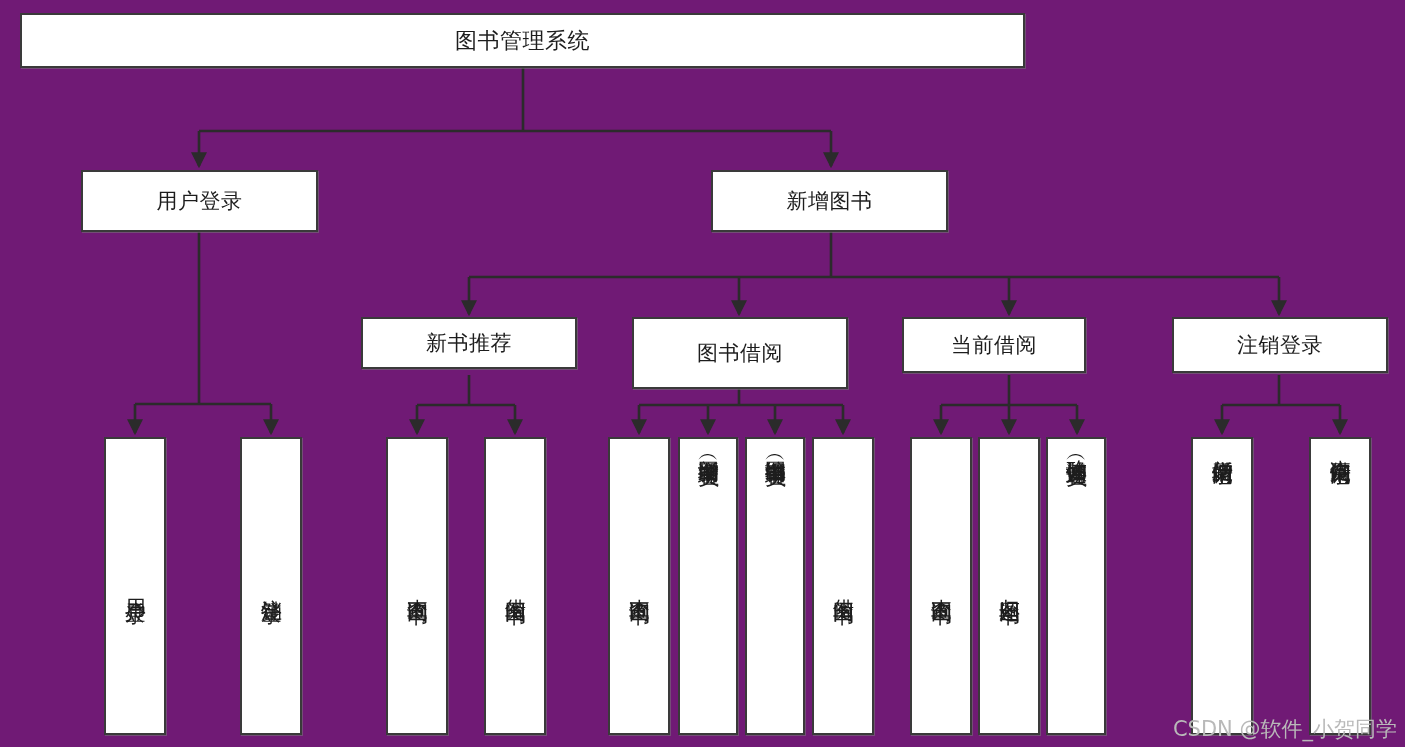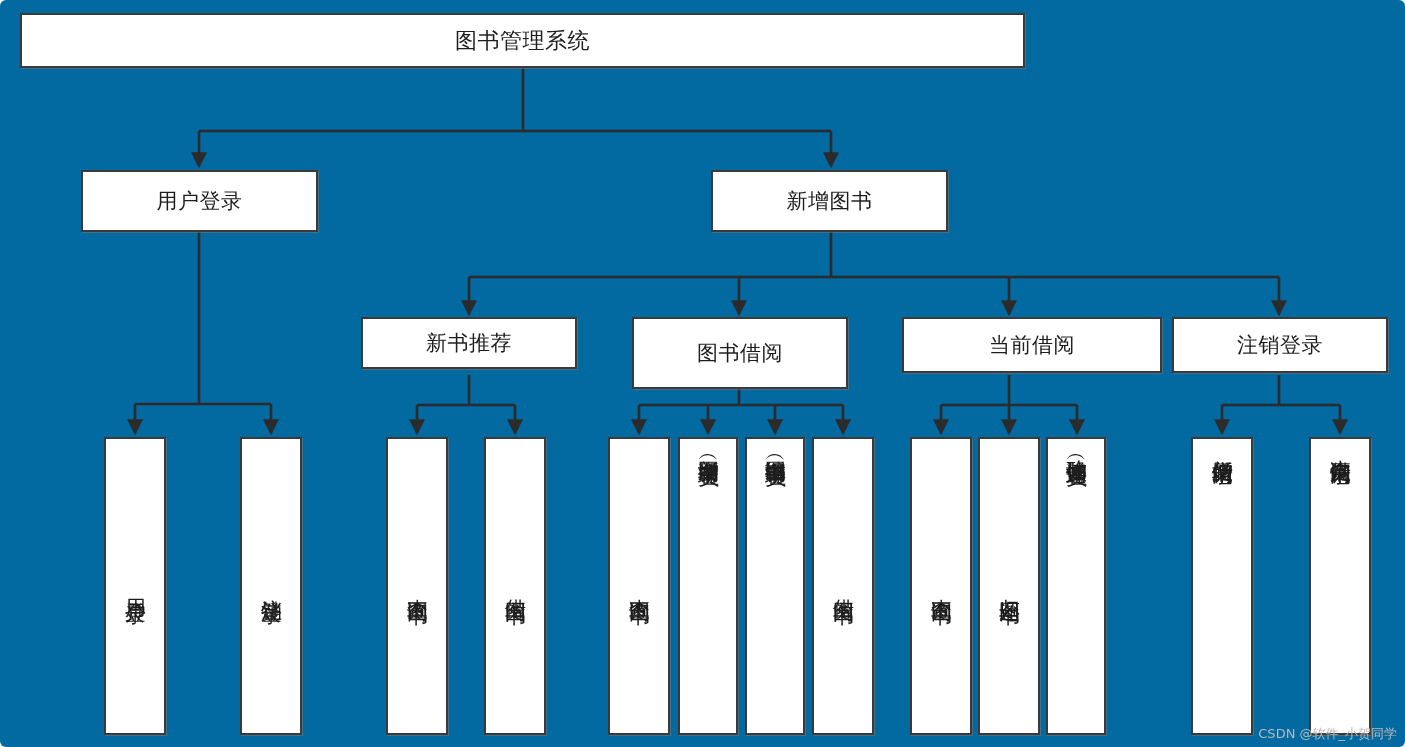--- a/index.html
+++ b/index.html
@@ -8,23 +8,22 @@
     padding: 0;
     background: #ffffff;
   }
   body {
     font-family: "DejaVu Sans", "Liberation Sans", sans-serif;
   }
   #diagram-root {
     position: relative;
     width: 1405px;
     height: 747px;
-    background: #0369a1;
+    background: #701a75;
     overflow: hidden;
-    border-radius: 6px;
   }
   #edges-layer {
     position: absolute;
     left: 0;
     top: 0;
     width: 1405px;
     height: 747px;
     pointer-events: none;
   }
   .node {
@@ -72,21 +71,21 @@
   .node.vert.long {
     align-items: flex-start;
   }
   .node.vert.long .node-label {
     letter-spacing: 1px;
   }
   #watermark {
     position: absolute;
     right: 8px;
     bottom: 4px;
-    font-size: 13px;
+    font-size: 21px;
     color: #b9b9b9;
     z-index: 5;
     white-space: nowrap;
     user-select: none;
     text-align: center;
   }
 </style>
 </head>
 <body>
 
@@ -156,21 +155,21 @@
   </div>
 
   <div class="node horiz" style="left:361px; top:317px; width:216px; height:52px;">
     <span class="node-label">新书推荐</span>
   </div>
 
   <div class="node horiz" style="left:632px; top:317px; width:216px; height:72px;">
     <span class="node-label">图书借阅</span>
   </div>
 
-  <div class="node horiz" style="left:902px; top:317px; width:260px; height:56px;">
+  <div class="node horiz" style="left:902px; top:317px; width:184px; height:56px;">
     <span class="node-label">当前借阅</span>
   </div>
 
   <div class="node horiz" style="left:1172px; top:317px; width:216px; height:56px;">
     <span class="node-label">注销登录</span>
   </div>
 
   <div class="node vert" style="left:104px; top:437px; width:62px; height:298px;">
     <span class="node-label">用户登录</span>
   </div>

